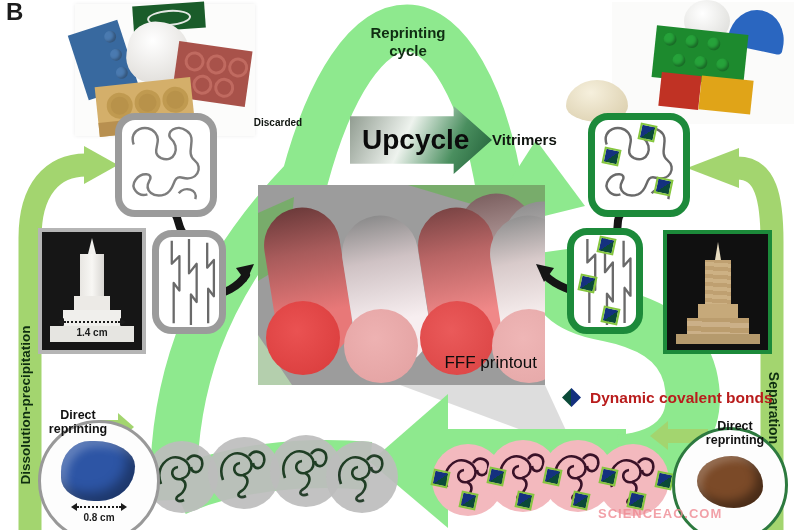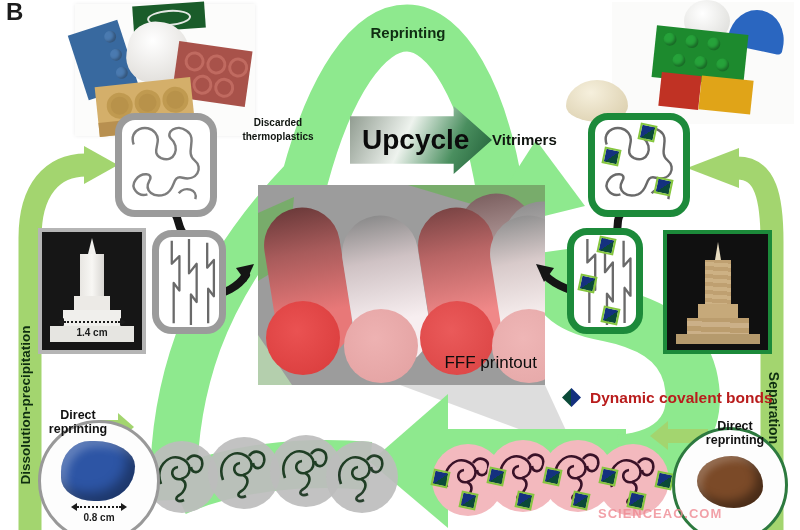--- a/index.html
+++ b/index.html
@@ -129,24 +129,24 @@
       <rect x="726" y="443" width="14" height="30" fill="#a3d56f"></rect>
     </g>
   </svg>
 
   <div id="dp-label" class="abs band-label">Dissolution-precipitation</div>
   <div id="sep-label" class="abs band-label">Separation</div>
 
   <div id="panel-b" class="abs fig-text">B</div>
   <div id="reprinting" class="abs fig-text">
     <span style="display:block">Reprinting</span>
+    <span style="display:block">cycle</span>
   </div>
   <div id="discarded" class="abs fig-text">
     <span style="display:block">Discarded</span>
-    <span style="display:block">thermoplastics</span>
   </div>
   <div id="vitrimers" class="abs fig-text">Vitrimers</div>
 
   <div id="upcycle" class="abs">
     <span class="txt">Upcycle</span>
   </div>
 
   <div id="fff" class="abs">
     <svg width="287" height="200" viewBox="0 0 287 200" style="position:absolute;left:0;top:0">
       <polygon points="0,28 36,12 30,78 0,96" fill="#74ae66" opacity="0.9"></polygon>

